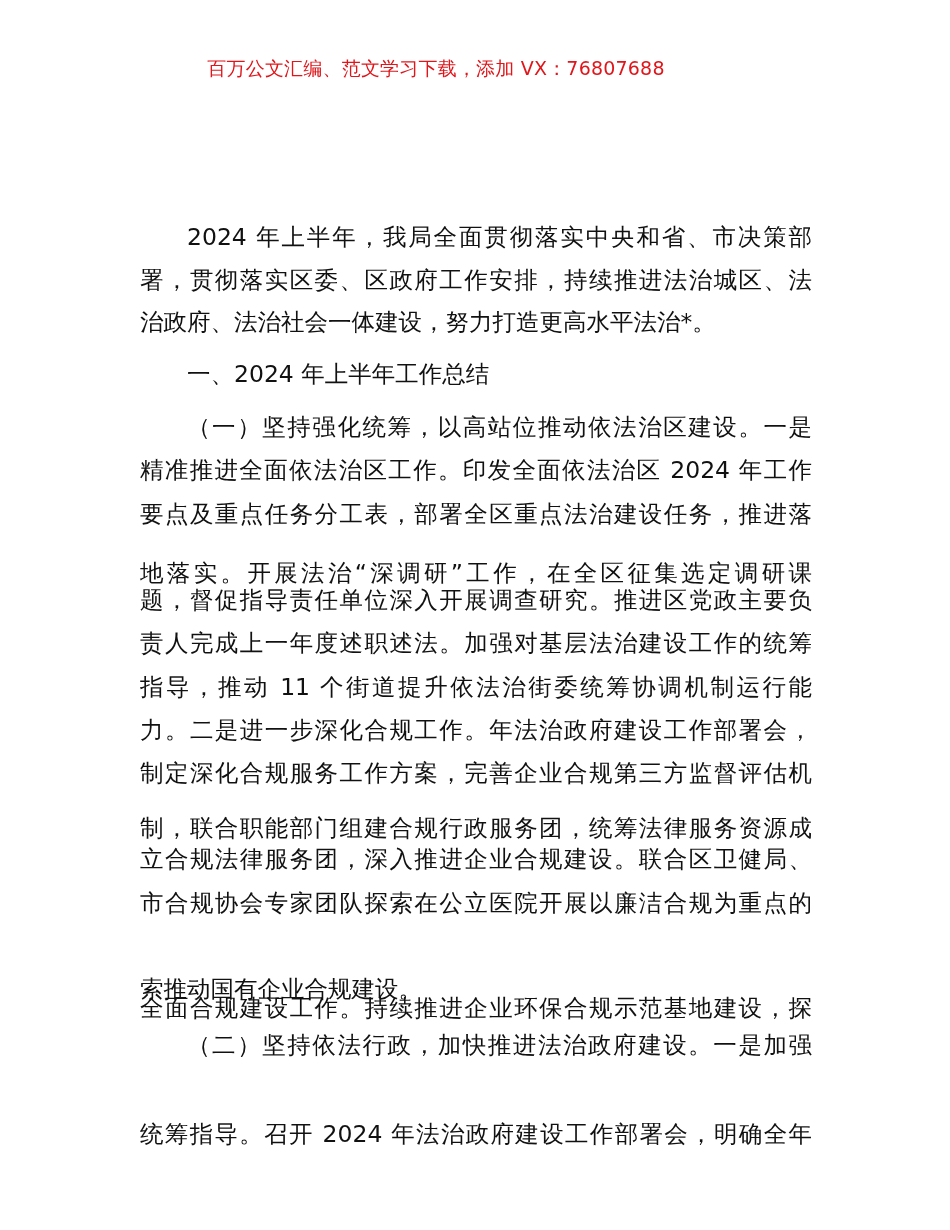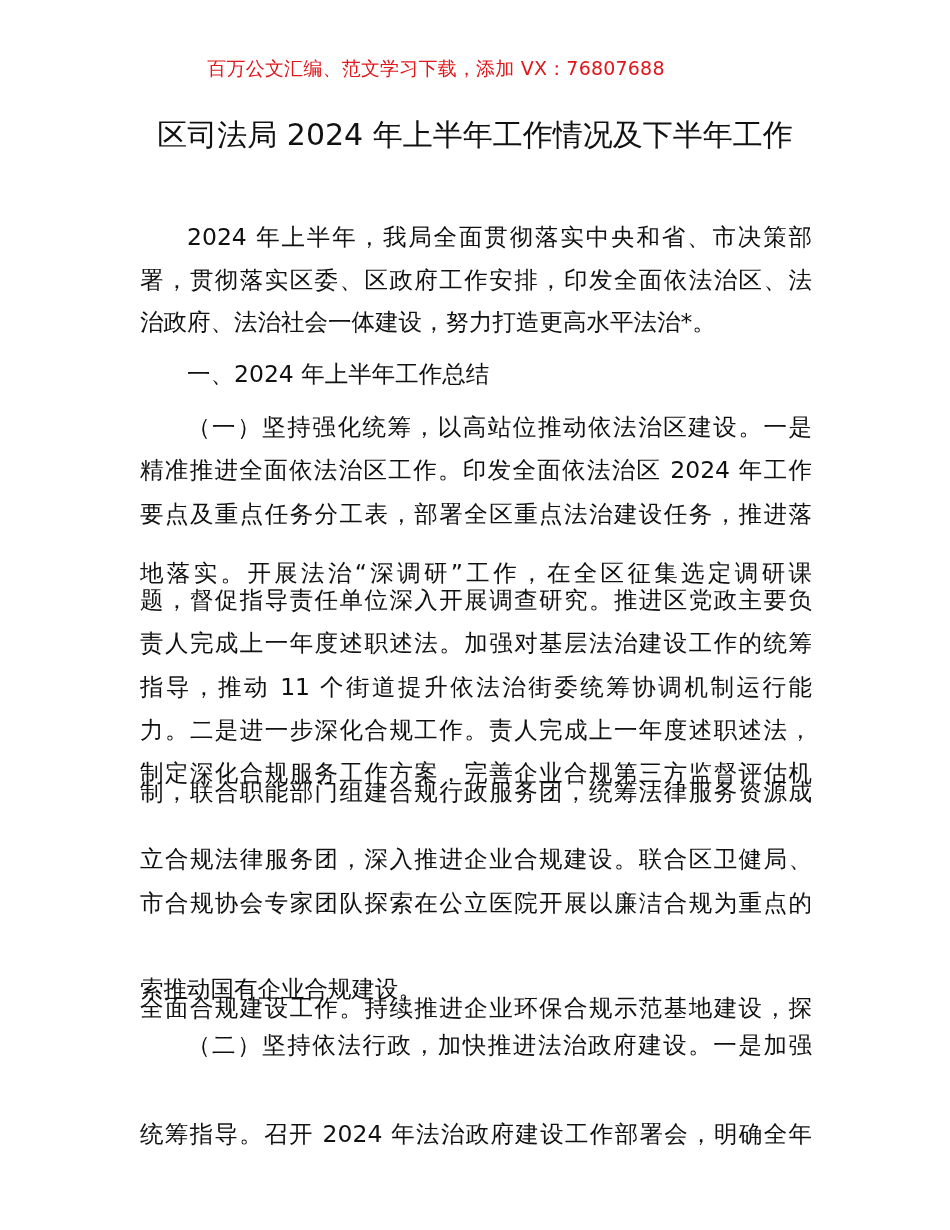--- a/index.html
+++ b/index.html
@@ -14,37 +14,36 @@
           white-space: nowrap; text-align: justify; text-align-last: justify; }
   .line.last { text-align-last: left; }
   .line.indent { padding-left: 47px; width: 625px; }
 </style>
 </head>
 <body>
 
 <div class="watermark">百万公文汇编、范文学习下载，添加 VX：76807688</div>
 
 <div class="title">
-  <div>区司法局 2024 年上半年工作情况及下半年工作</div>
 </div>
 
 <div class="body" id="doc-body">
     <div class="line indent" style="top: 217px;">2024 年上半年，我局全面贯彻落实中央和省、市决策部</div>
-    <div class="line" style="top: 260px;">署，贯彻落实区委、区政府工作安排，印发全面依法治区、法</div>
+    <div class="line" style="top: 260px;">署，贯彻落实区委、区政府工作安排，持续推进法治城区、法</div>
     <div class="line last" style="top: 302px;">治政府、法治社会一体建设，努力打造更高水平法治*。</div>
     <div class="line indent last" style="top: 354px;">一、2024 年上半年工作总结</div>
     <div class="line indent" style="top: 407px;">（一）坚持强化统筹，以高站位推动依法治区建设。一是</div>
     <div class="line" style="top: 450px;">精准推进全面依法治区工作。印发全面依法治区 2024 年工作</div>
     <div class="line" style="top: 494px;">要点及重点任务分工表，部署全区重点法治建设任务，推进落</div>
     <div class="line" style="top: 537px; margin-top: 16px;">地落实。开展法治“深调研”工作，在全区征集选定调研课</div>
     <div class="line" style="top: 580px;">题，督促指导责任单位深入开展调查研究。推进区党政主要负</div>
     <div class="line" style="top: 623px;">责人完成上一年度述职述法。加强对基层法治建设工作的统筹</div>
     <div class="line" style="top: 667px;">指导，推动 11 个街道提升依法治街委统筹协调机制运行能</div>
-    <div class="line" style="top: 710px;">力。二是进一步深化合规工作。责人完成上一年度述职述法，</div>
+    <div class="line" style="top: 710px;">力。二是进一步深化合规工作。年法治政府建设工作部署会，</div>
     <div class="line" style="top: 753px; font-family: Liberation Serif, serif;">制定深化合规服务工作方案，完善企业合规第三方监督评估机</div>
-    <div class="line" style="top: 772px;">制，联合职能部门组建合规行政服务团，统筹法律服务资源成</div>
+    <div class="line" style="top: 808px;">制，联合职能部门组建合规行政服务团，统筹法律服务资源成</div>
     <div class="line" style="top: 839px;">立合规法律服务团，深入推进企业合规建设。联合区卫健局、</div>
     <div class="line" style="top: 883px;">市合规协会专家团队探索在公立医院开展以廉洁合规为重点的</div>
     <div class="line" style="top: 980px; margin-top: 8px;">全面合规建设工作。持续推进企业环保合规示范基地建设，探</div>
     <div class="line last" style="top: 969px;">索推动国有企业合规建设。</div>
     <div class="line indent" style="top: 1025px;">（二）坚持依法行政，加快推进法治政府建设。一是加强</div>
     <div class="line" style="top: 1114px;">统筹指导。召开 2024 年法治政府建设工作部署会，明确全年</div>
   </div>
 
 </body></html>

